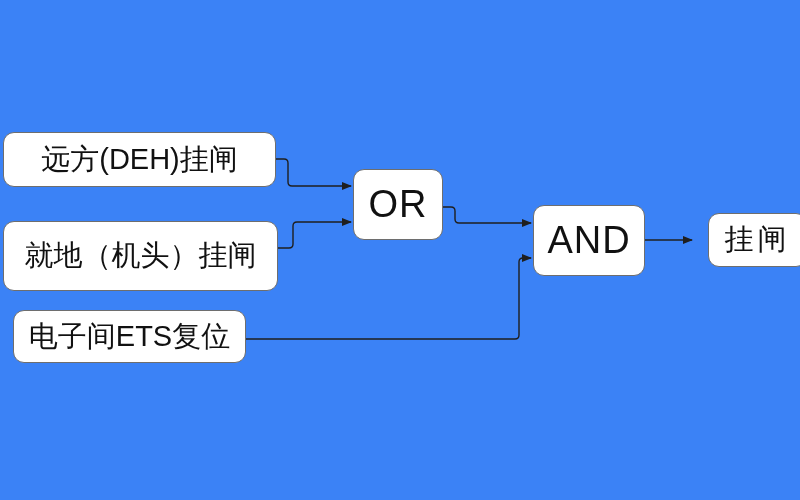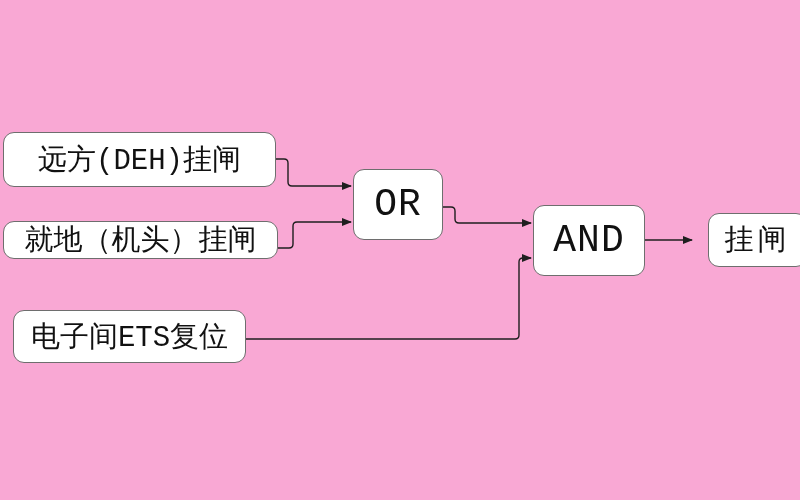--- a/index.html
+++ b/index.html
@@ -4,23 +4,23 @@
 <style>
   html, body {
     margin: 0;
     padding: 0;
     background: #ffffff;
   }
   .canvas {
     position: relative;
     width: 800px;
     height: 500px;
-    background: #f9a8d4;
+    background: #3b82f6;
     overflow: hidden;
-    font-family: Liberation Mono, monospace;
+    font-family: Liberation Sans, sans-serif;
   }
   .wires {
     position: absolute;
     left: 0;
     top: 0;
     width: 800px;
     height: 500px;
   }
   .node {
     position: absolute;
@@ -33,21 +33,21 @@
     justify-content: center;
     color: #111111;
     white-space: nowrap;
   }
   .node.input-label { font-size: 29px; }
   .node.gate        { font-size: 38px; letter-spacing: 1px; }
   .node.output-label{ font-size: 29px; letter-spacing: 4px; margin-left: 14px; }
 
   
   #node-input1 { left: 3px;   top: 132px; width: 273px; height: 55px; }
-  #node-input2 { left: 3px;   top: 221px; width: 275px; height: 38px; }
+  #node-input2 { left: 3px;   top: 221px; width: 275px; height: 70px; }
   #node-input3 { left: 13px;   top: 310px; width: 233px; height: 53px; }
   #node-or     { left: 353px; top: 169px; width: 90px;  height: 71px; }
   #node-and    { left: 533px; top: 205px; width: 112px;  height: 71px; }
   #node-output { left: 694px; top: 213px; width: 99px;  height: 54px; }
 
   .wire {
     fill: none;
     stroke: #1f1f1f;
     stroke-width: 1.4;
   }

